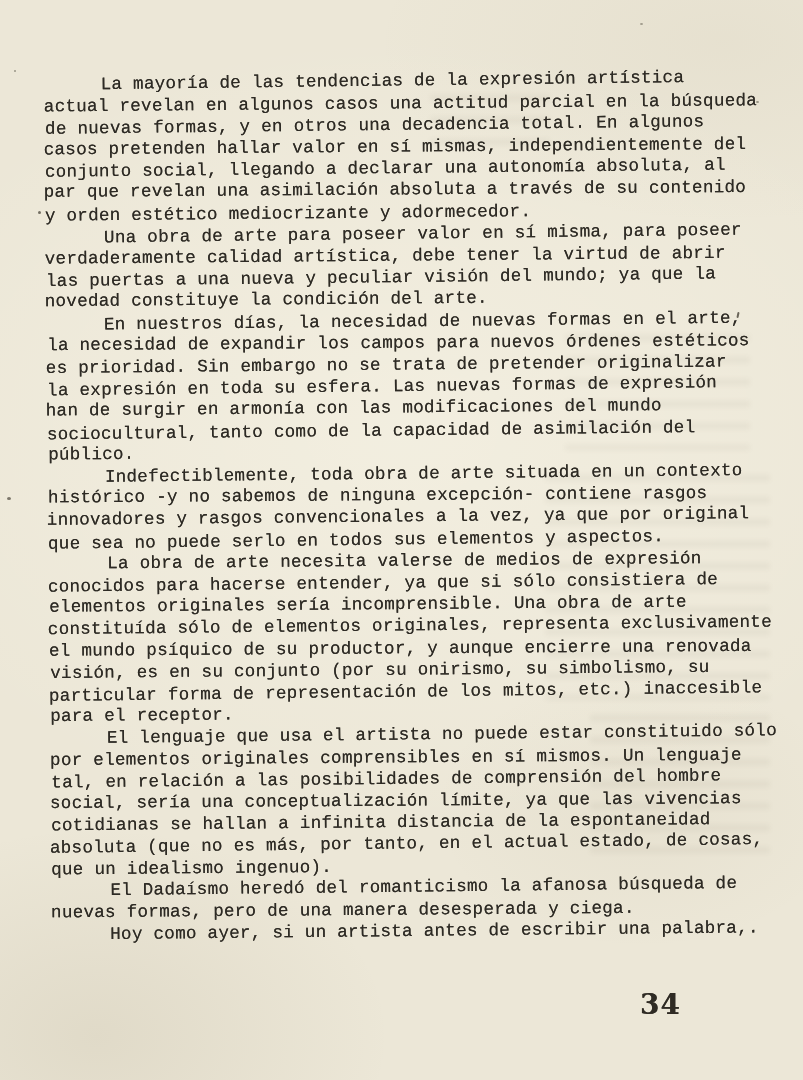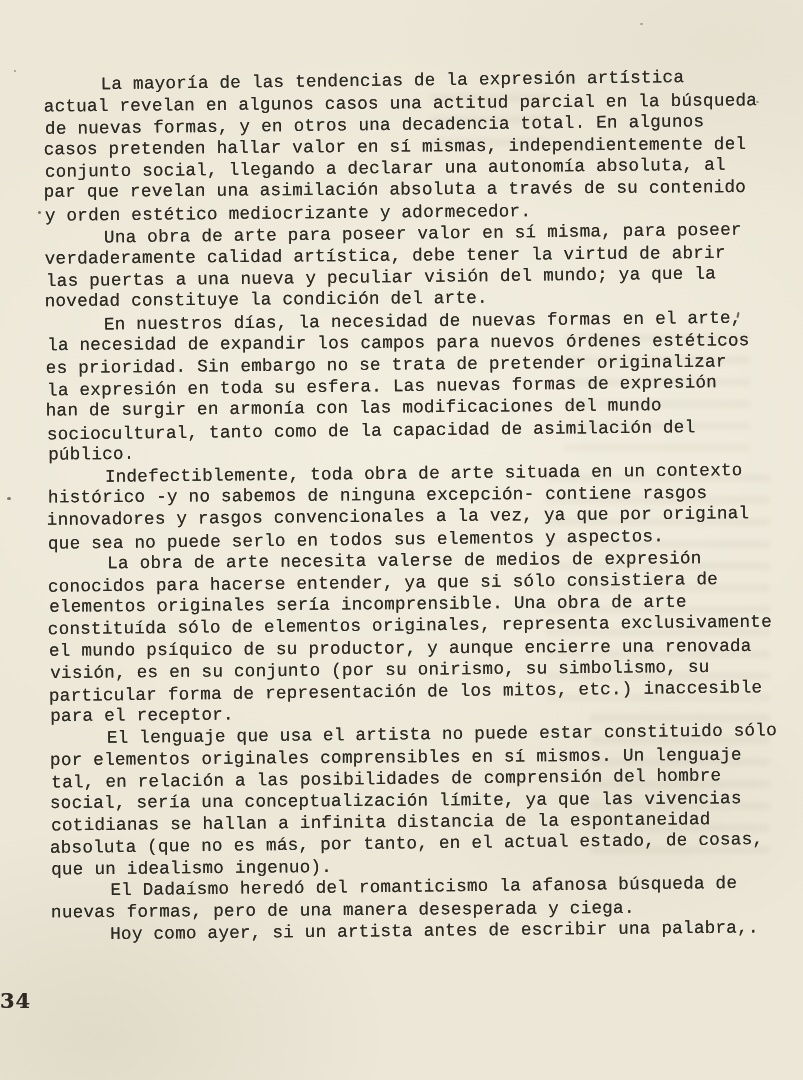--- a/index.html
+++ b/index.html
@@ -47,24 +47,24 @@
     line-height: 21.8px;
     letter-spacing: 0.25px;
     text-shadow: 0 0 0.6px rgba(45,42,36,0.8);
   }
   .line { height: 21.8px; white-space: pre; }
   .line.first { padding-left: 58px; }
   .page-number {
     position: absolute;
     left: 0; top: 988px;
     width: 681px;
-    text-align: left;
+    text-align: right;
     font-family: "DejaVu Serif", "Liberation Serif", serif;
     font-weight: bold;
-    font-size: 21px;
+    font-size: 28px;
     letter-spacing: 1px;
     color: #2f2b24;
     text-shadow: 0 0 0.5px rgba(47,43,36,0.7);
   }
   
   .speck { position: absolute; background: #4a453a; border-radius: 50%; }
   #speck1 { left: 38px;  top: 211px; width: 3px; height: 3px; opacity: .75; }
   #speck2 { left: 7px;   top: 497px; width: 4px; height: 3px; opacity: .7; }
   #speck3 { left: 737px; top: 312px; width: 2px; height: 6px; border-radius: 1px; transform: rotate(12deg); opacity: .8; }
   #speck4 { left: 14px;  top: 70px;  width: 2px; height: 2px; opacity: .5; }

